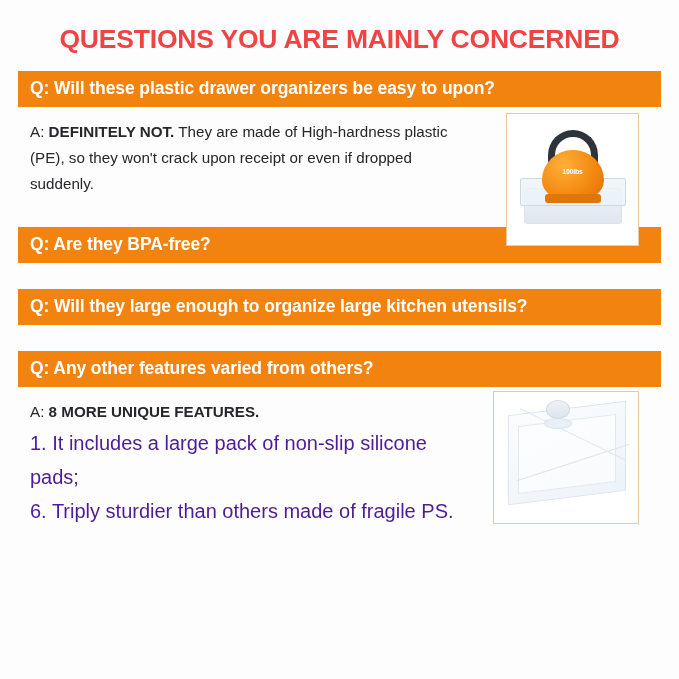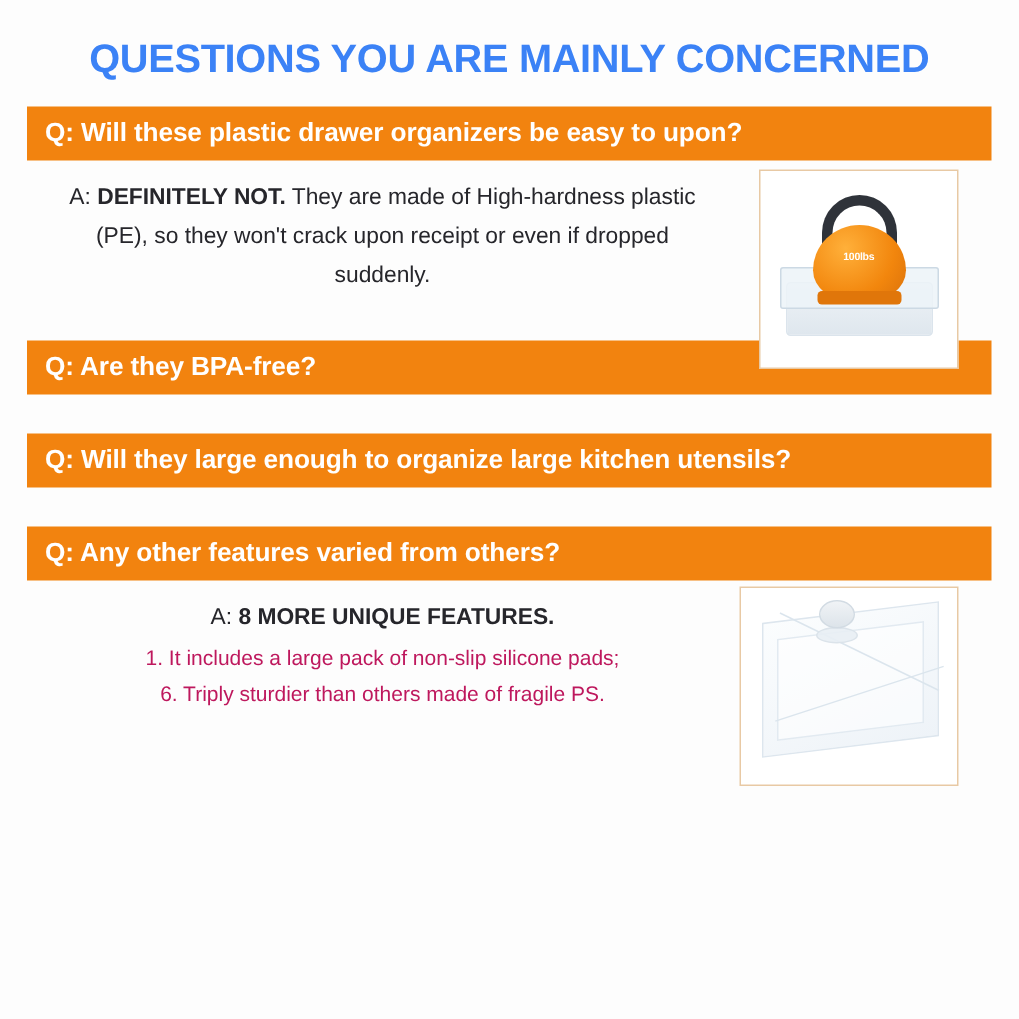--- a/index.html
+++ b/index.html
@@ -15,21 +15,21 @@
   }
   .page {
     position: relative;
     width: 679px;
     height: 679px;
     background: #fdfdfd;
     box-sizing: border-box;
     padding: 18px 18px 10px 18px;
   }
   .title {
-    color: #3b82f6;
+    color: #ef4444;
     font-size: 26.5px;
     font-weight: bold;
     letter-spacing: -0.2px;
     text-align: center;
     margin: 6px 0 16px 0;
     white-space: nowrap;
   }
   .qbar {
     background: #f2830f;
     color: #ffffff;
@@ -37,36 +37,35 @@
     font-weight: bold;
     padding: 7px 12px 8px 12px;
     box-sizing: border-box;
     width: 100%;
     letter-spacing: -0.1px;
   }
   .ans-block {
     position: relative;
     padding: 12px 12px 0 12px;
     box-sizing: border-box;
-    text-align: center;
   }
   .ans {
     color: #26262b;
     font-size: 15.2px;
     line-height: 1.72;
   }
   .ans b {
     font-weight: bold;
   }
   .ans-narrow {
     max-width: 450px;
   }
   .list-line {
-    color: #be185d;
-    font-size: 14px;
+    color: #4c1d95;
+    font-size: 20px;
     line-height: 1.72;
     max-width: 450px;
   }
   .spacer-lg { height: 30px; }
   .spacer-md { height: 26px; }
 
   
   .img-box {
     position: absolute;
     border: 1px solid #e8c9a4;

